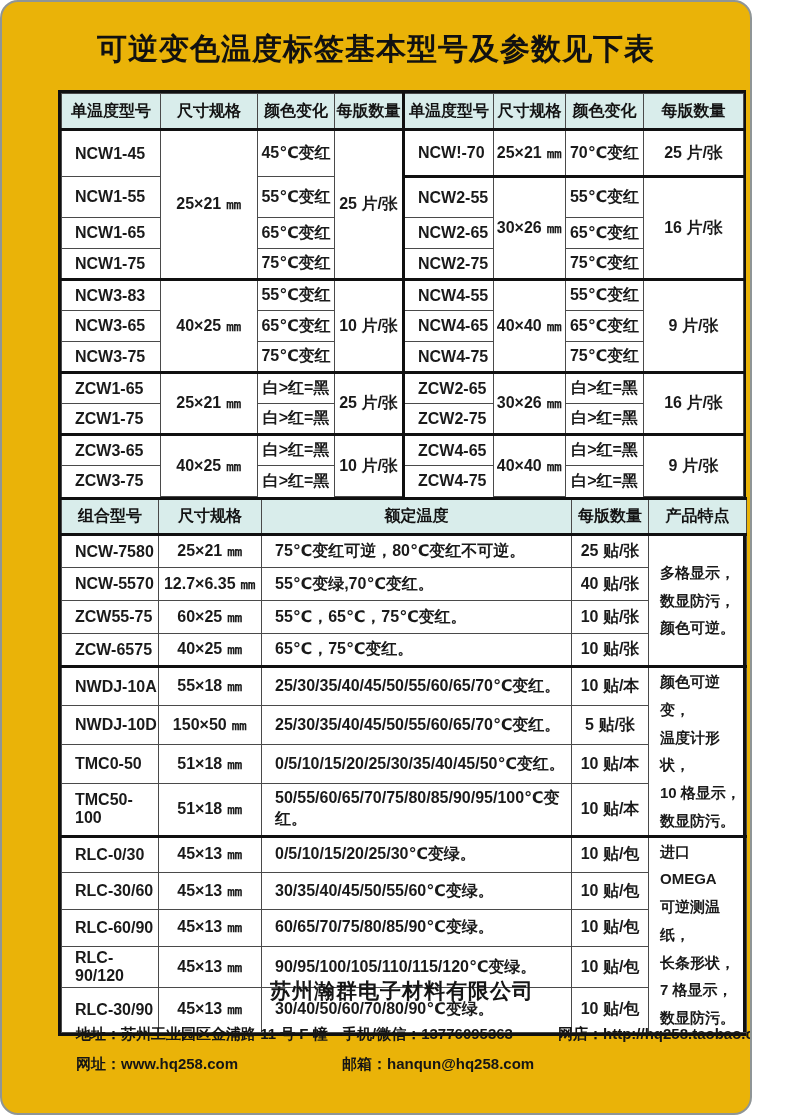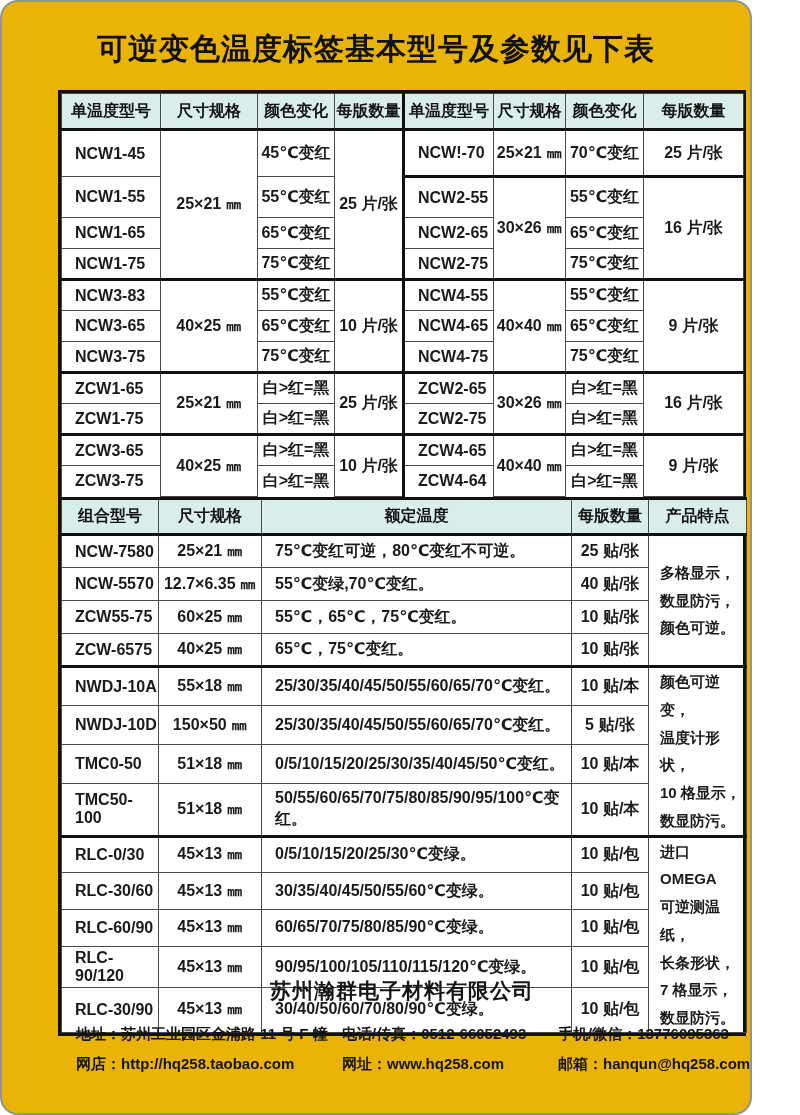--- a/index.html
+++ b/index.html
@@ -159,21 +159,21 @@
           <td class="ctr">白&gt;红=黑</td>
           <td class="ctr" rowspan="2">10 片/张</td>
           <td class="model mid">ZCW4-65</td>
           <td class="ctr" rowspan="2">40×40 ㎜</td>
           <td class="ctr">白&gt;红=黑</td>
           <td class="ctr" rowspan="2">9 片/张</td>
         </tr>
         <tr>
           <td class="model">ZCW3-75</td>
           <td class="ctr">白&gt;红=黑</td>
-          <td class="model mid">ZCW4-64</td>
+          <td class="model mid">ZCW4-75</td>
           <td class="ctr">白&gt;红=黑</td>
         </tr>
       </tbody>
     </table>
 
     <table class="t2">
       <colgroup>
         <col style="width:97px">
           <col style="width:103px">
           <col style="width:310px">
@@ -281,20 +281,19 @@
           <td class="ctr">10 贴/包</td>
         </tr>
       </tbody>
     </table>
   </div>
 
   <div class="footer">
     <div class="company">苏州瀚群电子材料有限公司</div>
     <div class="contacts">
       <div><span class="contact-label">地址</span><span>苏州工业园区金浦路 11 号 F 幢</span></div>
-      <div><span class="contact-label">电话/传真</span><span>0512-66052493</span></div>
       <div><span class="contact-label">手机/微信</span><span>13776095363</span></div>
       <div><span class="contact-label">网店</span><span>http://hq258.taobao.com</span></div>
       <div><span class="contact-label">网址</span><span>www.hq258.com</span></div>
       <div><span class="contact-label">邮箱</span><span>hanqun@hq258.com</span></div>
     </div>
   </div>
 </div>
 
 </body></html>

